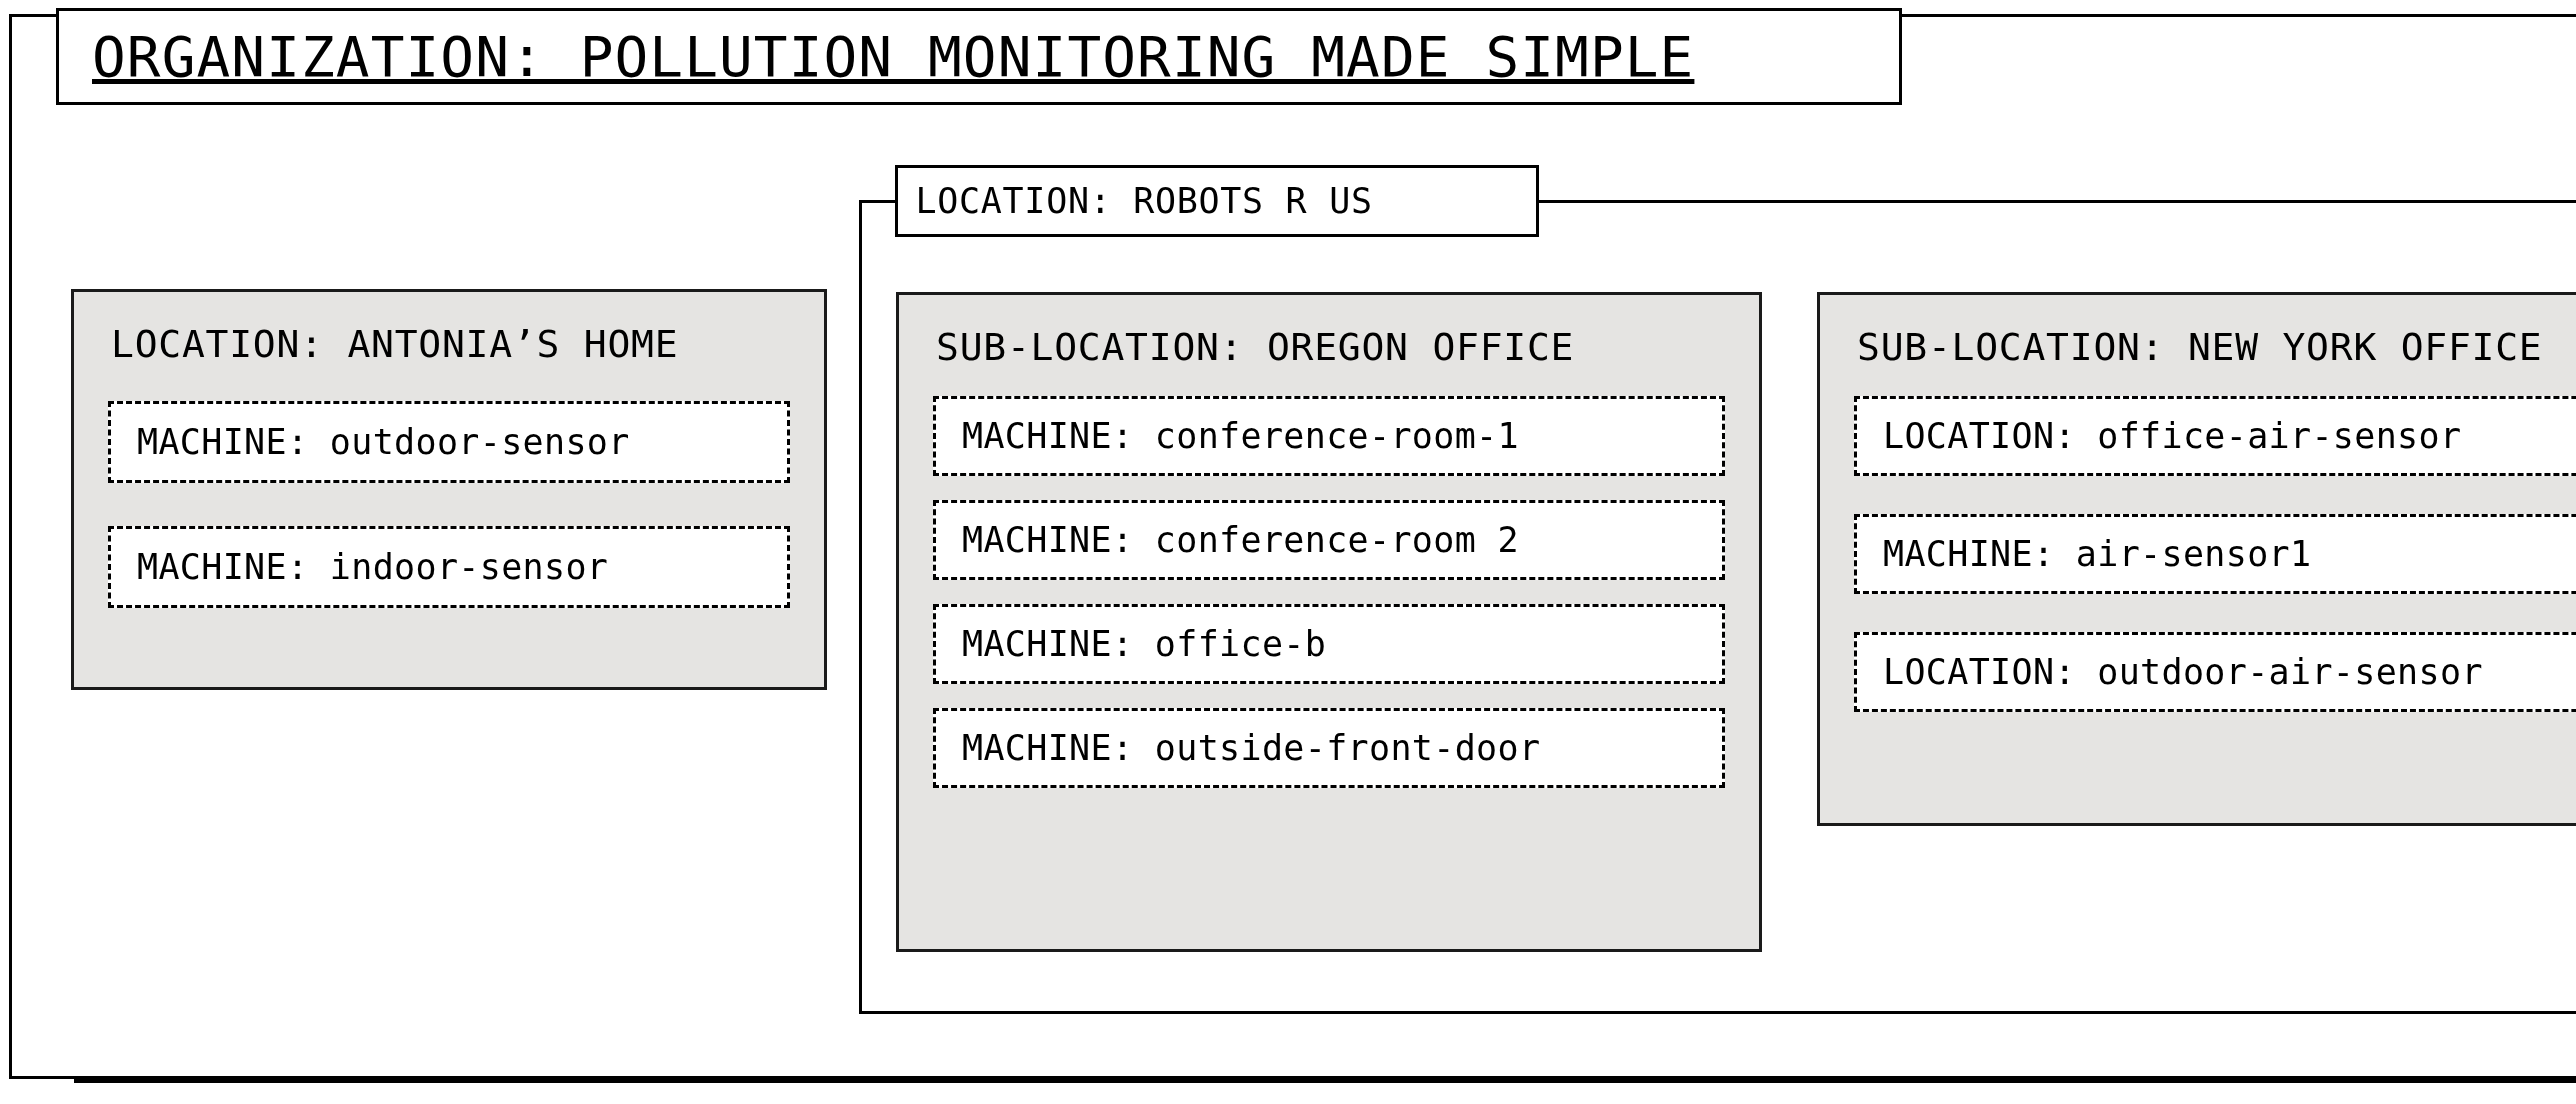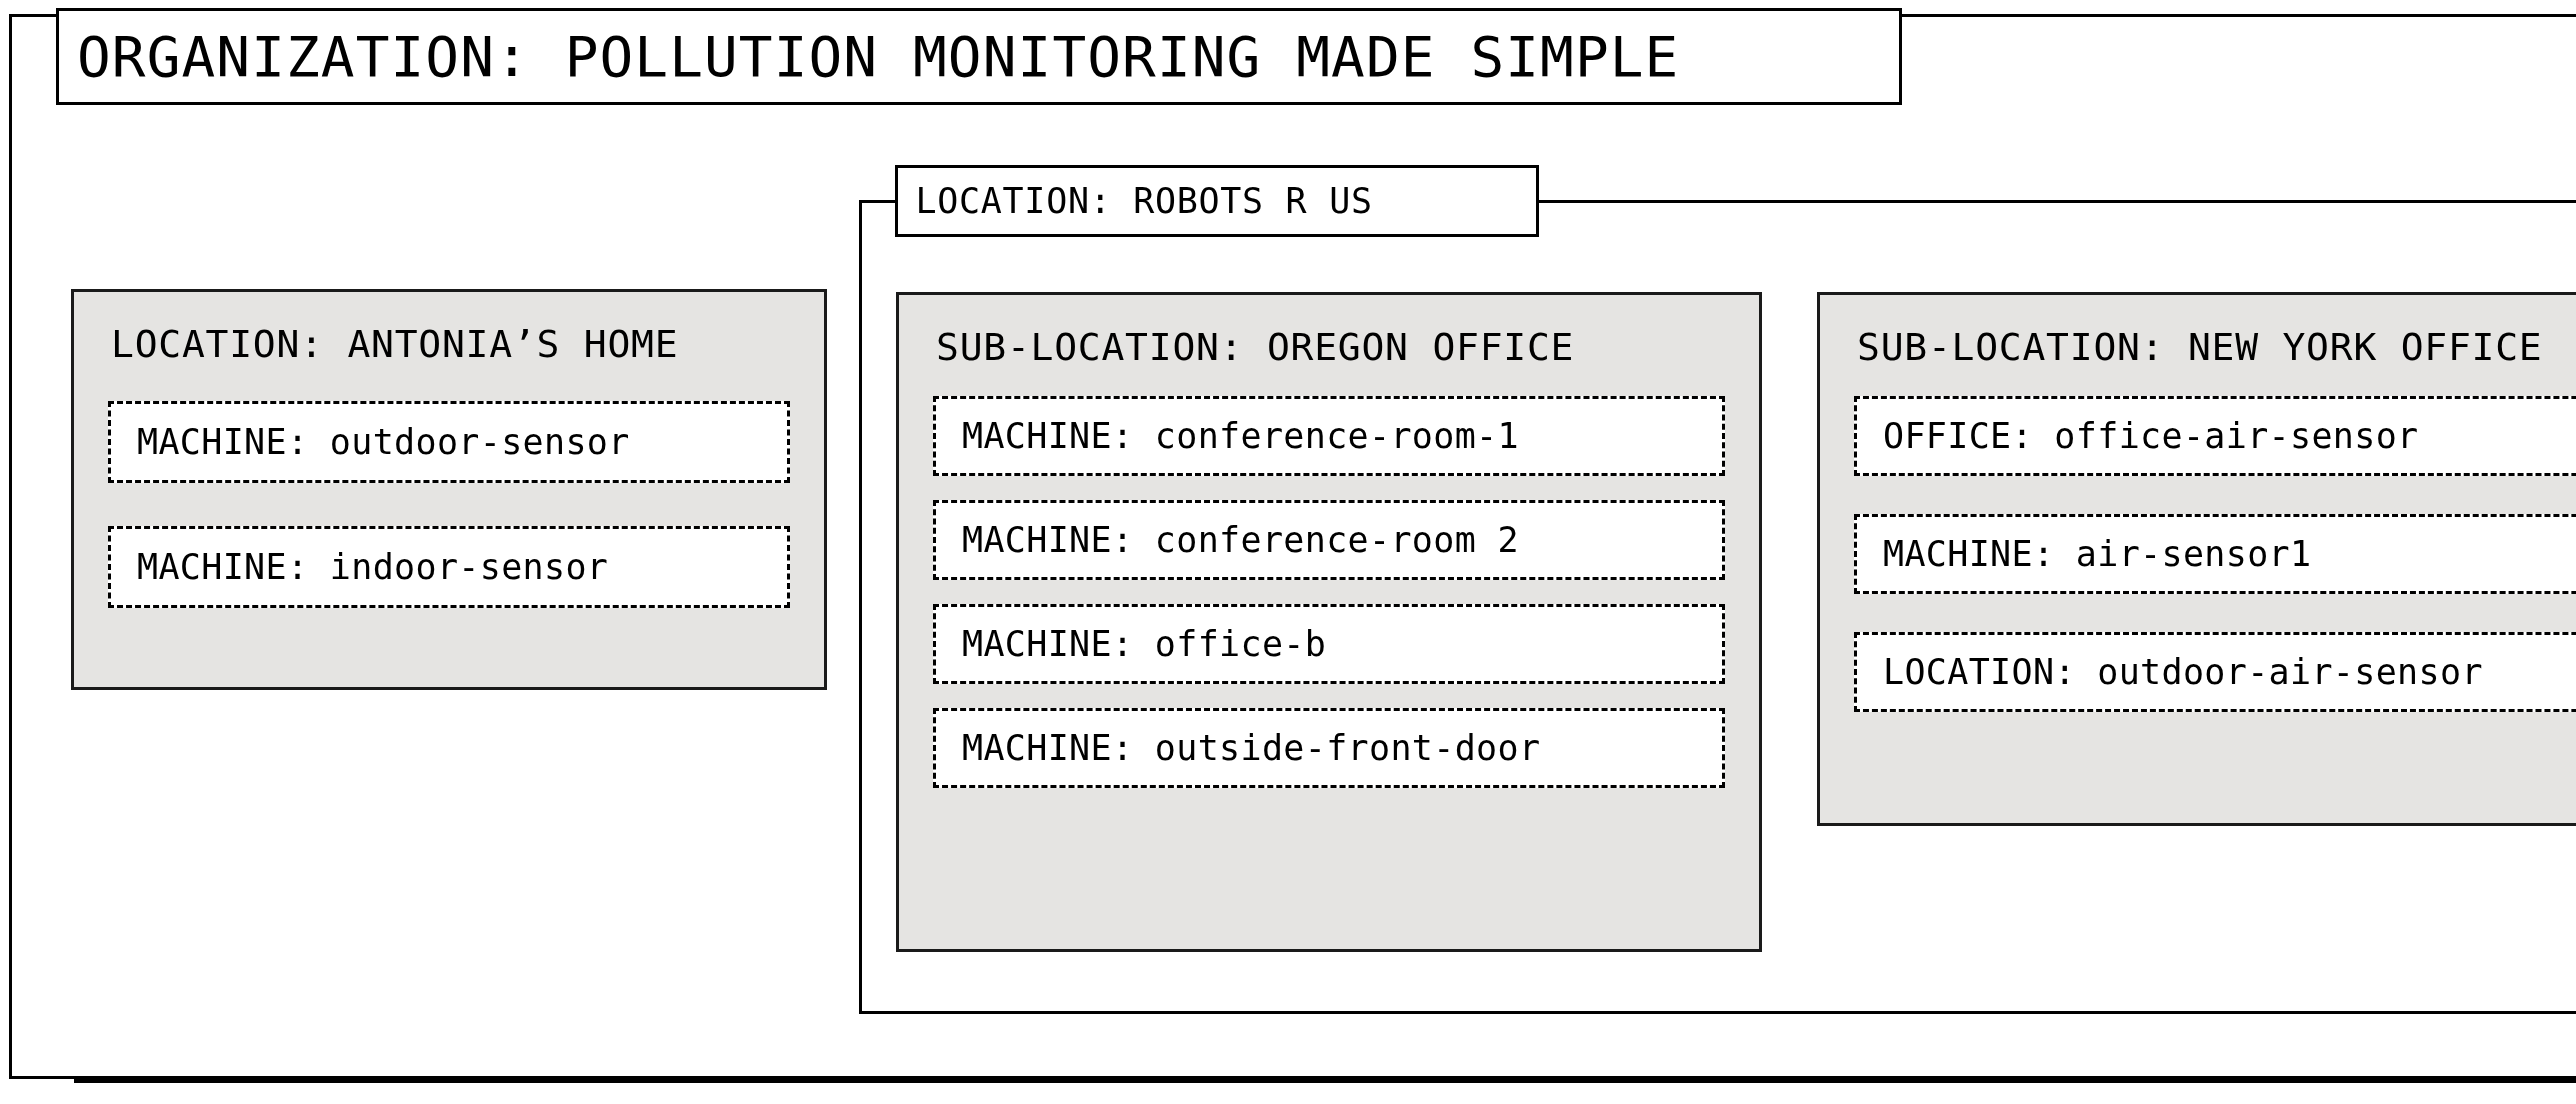--- a/index.html
+++ b/index.html
@@ -67,21 +67,22 @@
   }
 
   .org-title-box {
     left: 56px;
     top:  8.2px;
     width: 1846px;
     height: 97px;
   }
   .org-title-box .label-text {
     font-size: 56px;
-    padding-left: 18px;
+    padding-left: 33px;
+    text-decoration: underline;
   }
 
   .robots-title-box {
     left: 895px;
     top:  165px;
     width: 644px;
     height: 72px;
   }
   .robots-title-box .label-text {
     font-size: 35px;
@@ -223,21 +224,21 @@
         <span class="machine-label">MACHINE: outside-front-door</span>
       </div>
     </div>
   </div>
 
   <div class="panel panel-newyork">
     <div class="panel-title">SUB-LOCATION: NEW YORK OFFICE</div>
 
     <div class="machine-list">
       <div class="machine-box">
-        <span class="machine-label">OFFICE: office-air-sensor</span>
+        <span class="machine-label">LOCATION: office-air-sensor</span>
       </div>
       <div class="machine-box">
         <span class="machine-label">MACHINE: air-sensor1</span>
       </div>
       <div class="machine-box">
         <span class="machine-label">LOCATION: outdoor-air-sensor</span>
       </div>
     </div>
   </div>
 

